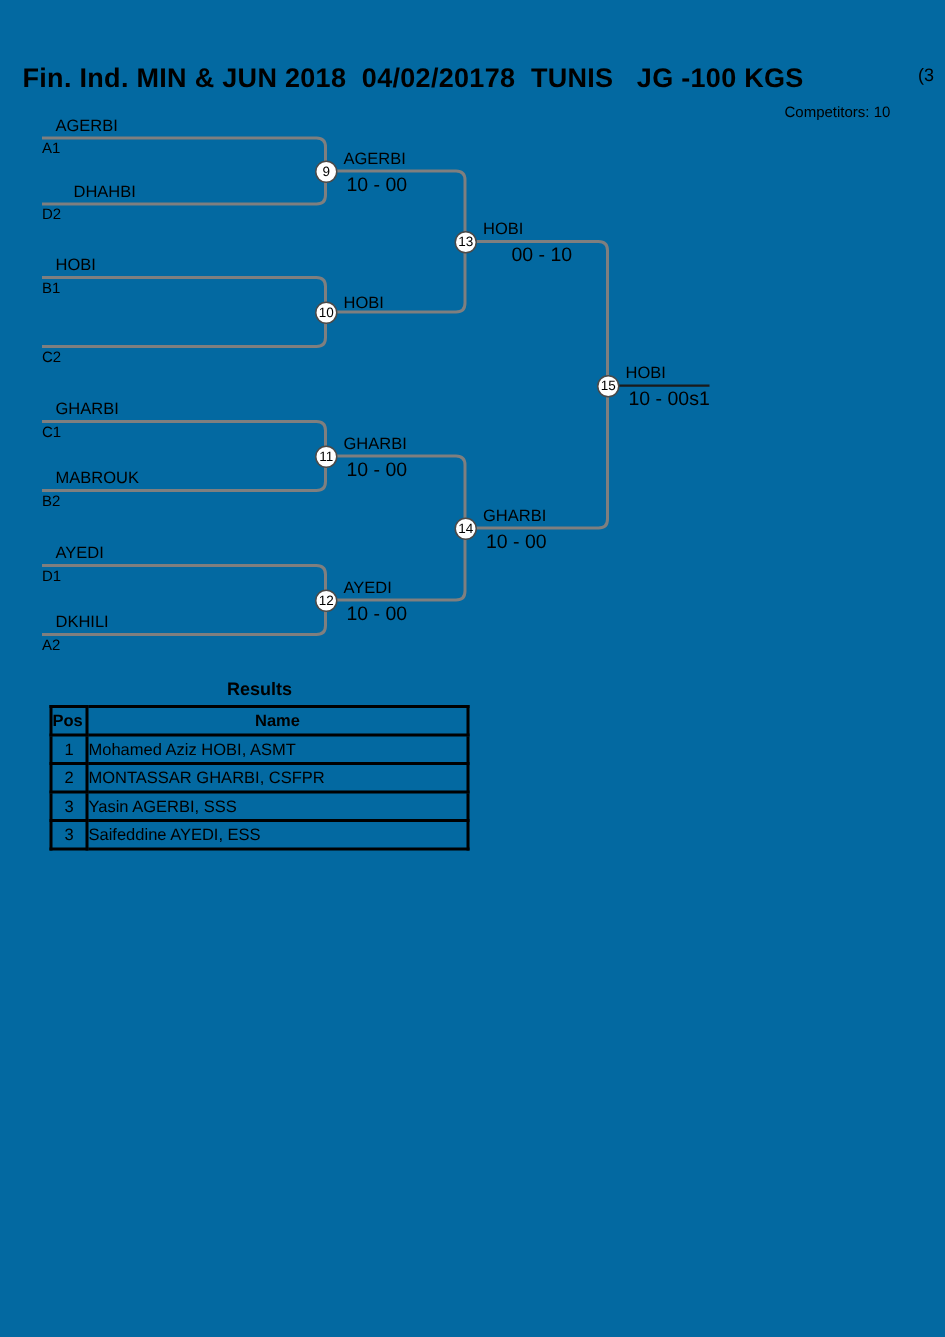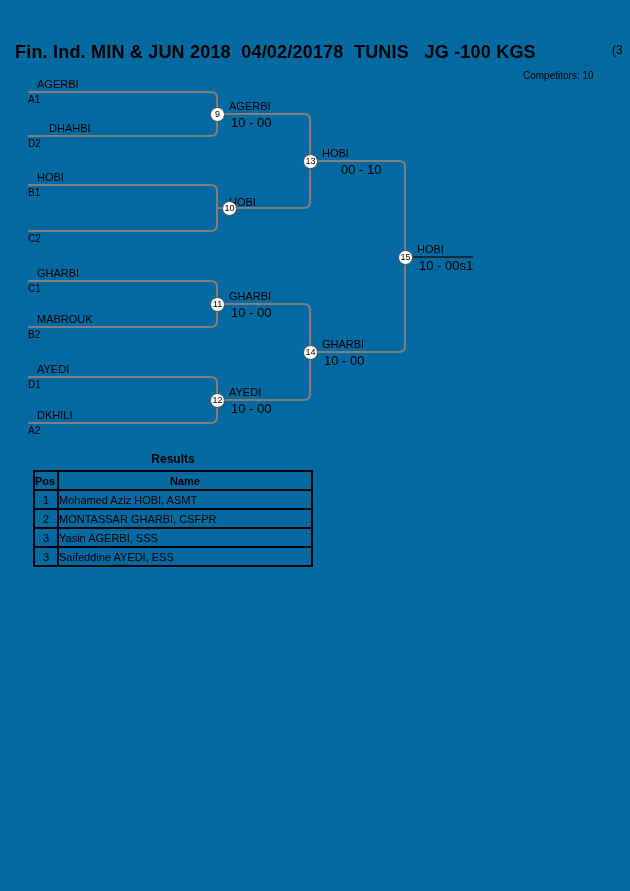--- a/index.html
+++ b/index.html
@@ -152,21 +152,21 @@
   <span class="lbl" style="left:322px; top:147px;">HOBI</span>
   <span class="score" style="left:341px; top:164px;text-align:center;">00 - 10</span>
 
   <span class="lbl" style="left:322px; top:338px;">GHARBI</span>
   <span class="score" style="left:324px; top:355px;">10 - 00</span>
 
   <span class="lbl" style="left:417px; top:243px;">HOBI</span>
   <span class="score" style="left:419px; top:260px;">10 - 00s1</span>
 
   <div class="circle" style="left:210px; top:107px;">9</div>
-  <div class="circle" style="left:222px; top:201px;">10</div>
+  <div class="circle" style="left:210px; top:201px;">10</div>
   <div class="circle" style="left:210px; top:297px;">11</div>
   <div class="circle" style="left:210px; top:393px;">12</div>
   <div class="circle" style="left:303px; top:154px;">13</div>
   <div class="circle" style="left:303px; top:345px;">14</div>
   <div class="circle" style="left:398px; top:250px;">15</div>
 
   <div class="abs results-title">Results</div>
   <table class="results">
     <colgroup>
         <col class="col-pos">

